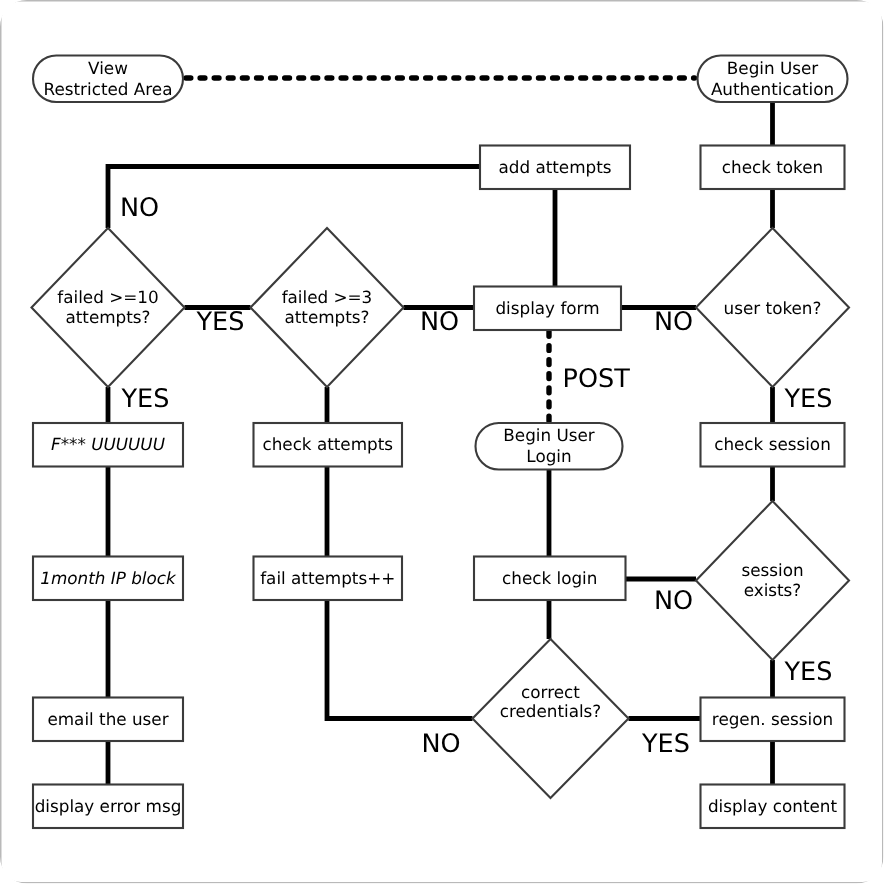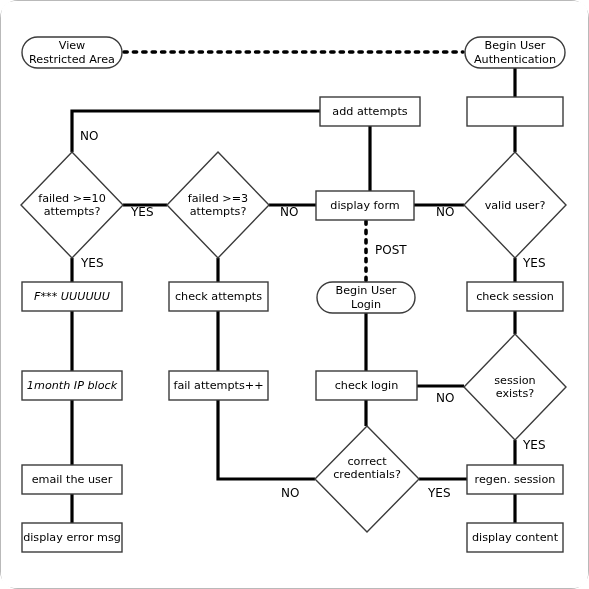--- a/index.html
+++ b/index.html
@@ -42,21 +42,21 @@
     justify-content: center;
     text-align: center;
     font-size: 11.2px;
     color: #000000;
     line-height: 1.18;
     pointer-events: none;
     white-space: pre-line;
   }
   .edge-label {
     position: absolute;
-    font-size: 12px;
+    font-size: 17px;
     color: #000000;
     white-space: nowrap;
     pointer-events: none;
   }
 </style>
 </head>
 <body>
 
 <div id="canvas">
 
@@ -140,26 +140,27 @@
       <polygon points="515,334 566,387 515,440 464,387"></polygon>
       <polygon points="367,426 419,479 367,532 315,479"></polygon>
     </g>
   </svg>
 
   <div class="node-label" style="left:22px;top:37px;width:100px;height:31px;">View
 Restricted Area</div>
   <div class="node-label" style="left:465px;top:37px;width:100px;height:31px;">Begin User
 Authentication</div>
   <div class="node-label" style="left:320px;top:97px;width:100px;height:29px;">add attempts</div>
+  <div class="node-label" style="left:467px;top:97px;width:96px;height:29px;">check token</div>
   <div class="node-label" style="left:21px;top:179px;width:102px;height:52px;">failed &gt;=10
 attempts?</div>
   <div class="node-label" style="left:167px;top:179px;width:102px;height:52px;">failed &gt;=3
 attempts?</div>
   <div class="node-label" style="left:316px;top:191px;width:98px;height:29px;">display form</div>
-  <div class="node-label" style="left:464px;top:191px;width:102px;height:29px;">valid user?</div>
+  <div class="node-label" style="left:464px;top:191px;width:102px;height:29px;">user token?</div>
   <div class="node-label" style="left:22px;top:282px;width:100px;height:29px;font-style:italic;">F*** UUUUUU</div>
   <div class="node-label" style="left:169px;top:282px;width:99px;height:29px;">check attempts</div>
   <div class="node-label" style="left:317px;top:282px;width:98px;height:31px;">Begin User
 Login</div>
   <div class="node-label" style="left:467px;top:282px;width:96px;height:29px;">check session</div>
   <div class="node-label" style="left:22px;top:371px;width:100px;height:29px;font-style:italic;">1month IP block</div>
   <div class="node-label" style="left:169px;top:371px;width:99px;height:29px;">fail attempts++</div>
   <div class="node-label" style="left:316px;top:371px;width:101px;height:29px;">check login</div>
   <div class="node-label" style="left:464px;top:361px;width:102px;height:52px;">session
 exists?</div>

